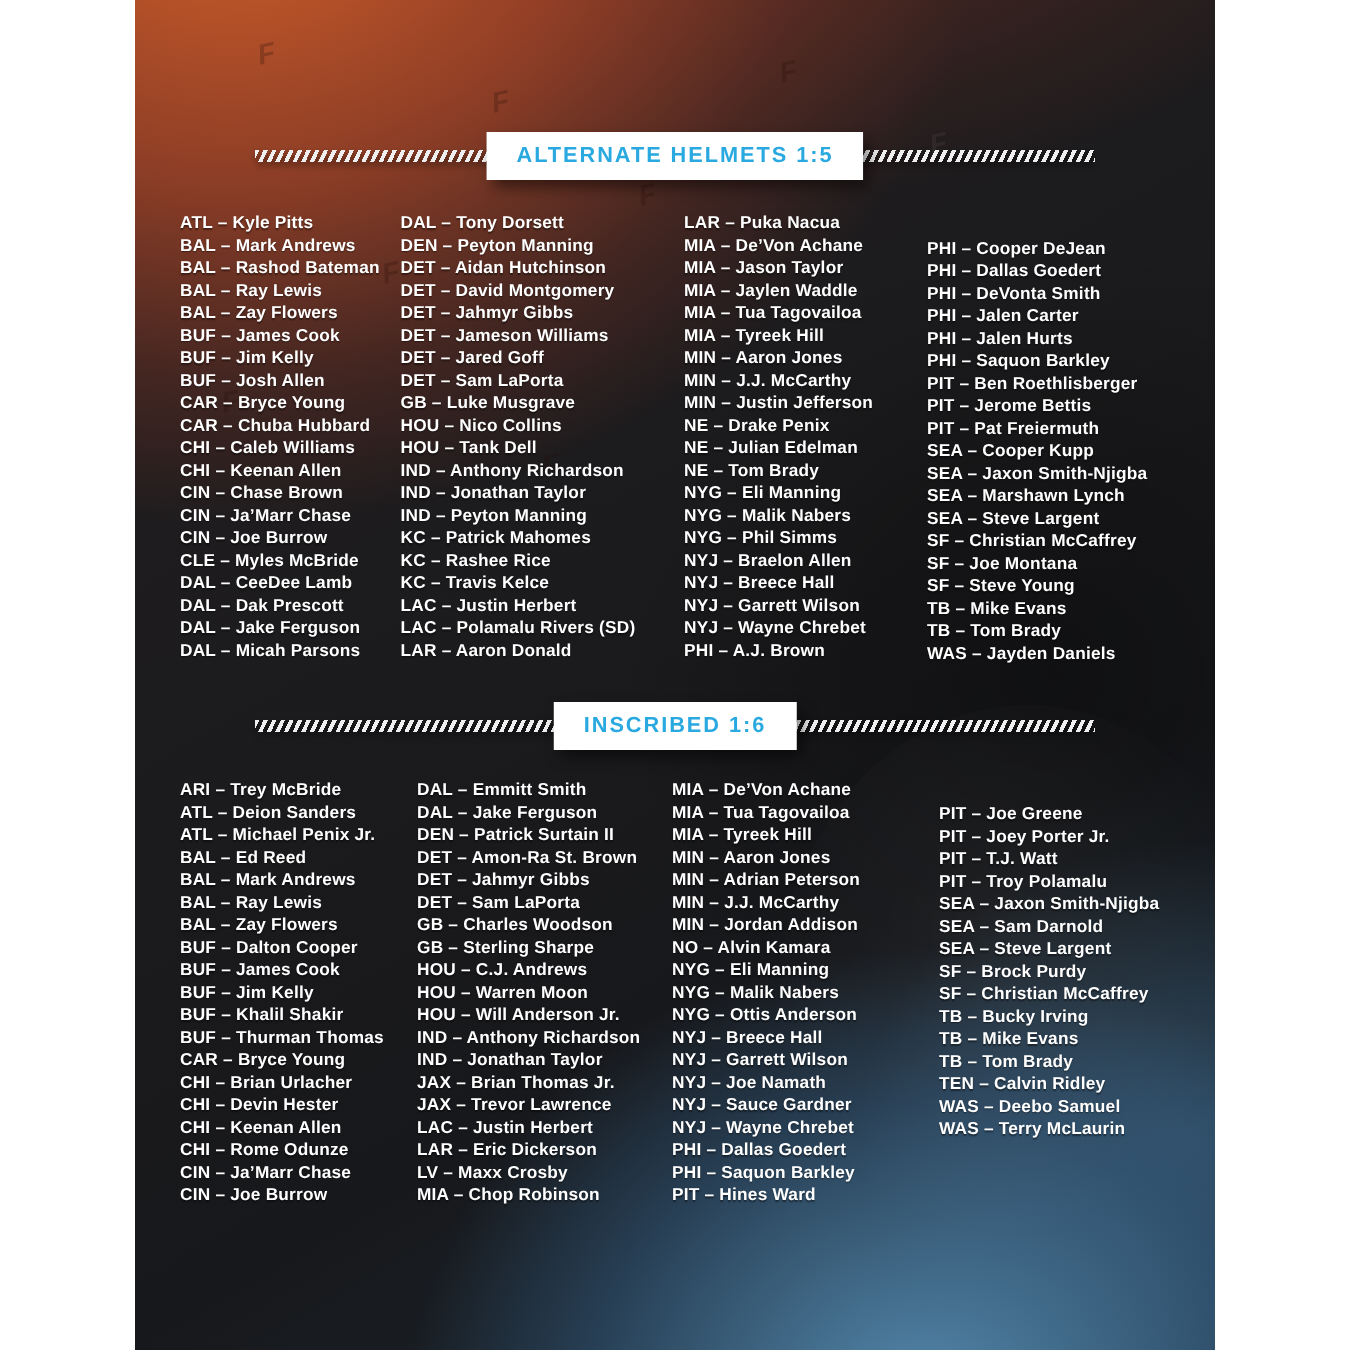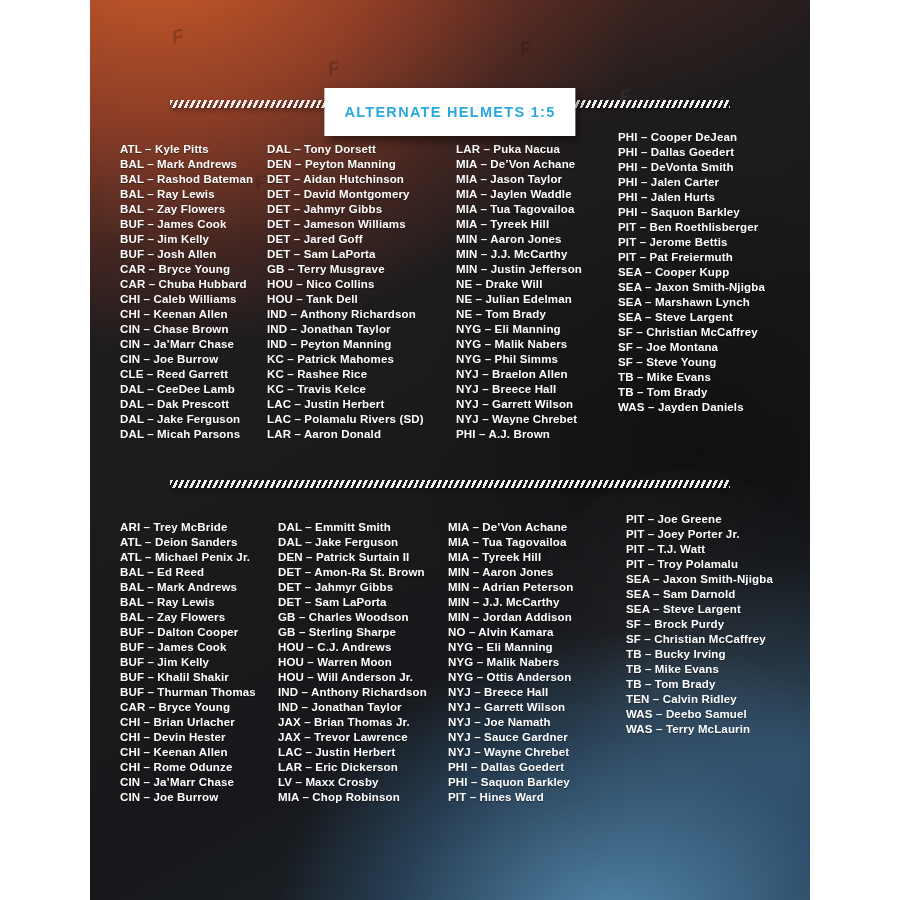--- a/index.html
+++ b/index.html
@@ -26,21 +26,21 @@
     background:radial-gradient(ellipse at 45% 40%, rgba(255,255,255,.05), rgba(255,255,255,0) 65%);
   }
 
   .rule{
     position:absolute;left:80px;right:80px;height:8px;
     background:repeating-linear-gradient(115deg,#efefef 0 2.6px,rgba(0,0,0,0) 2.6px 5.2px);
     filter:drop-shadow(0 3px 2px rgba(0,0,0,.45));
   }
   .titlebox{
     position:absolute;left:50%;transform:translateX(-50%);
-    height:48px;display:flex;align-items:center;justify-content:center;
+    height:32px;display:flex;align-items:center;justify-content:center;
     background:#ffffff;padding:0 20px;box-shadow:4px 5px 9px rgba(0,0,0,.5);
     z-index:2;
   }
   .titlebox span{
     color:#29a9e0;font-weight:bold;font-size:14.5px;letter-spacing:1.3px;white-space:nowrap;
   }
 
   ul.col{
     position:absolute;list-style:none;color:#ffffff;font-weight:bold;
     font-size:11.5px;line-height:15px;letter-spacing:.15px;white-space:nowrap;
@@ -77,36 +77,36 @@
       <li>BUF – James Cook</li>
       <li>BUF – Jim Kelly</li>
       <li>BUF – Josh Allen</li>
       <li>CAR – Bryce Young</li>
       <li>CAR – Chuba Hubbard</li>
       <li>CHI – Caleb Williams</li>
       <li>CHI – Keenan Allen</li>
       <li>CIN – Chase Brown</li>
       <li>CIN – Ja’Marr Chase</li>
       <li>CIN – Joe Burrow</li>
-      <li>CLE – Reed Garrett</li>
+      <li>CLE – Myles McBride</li>
       <li>DAL – CeeDee Lamb</li>
       <li>DAL – Dak Prescott</li>
       <li>DAL – Jake Ferguson</li>
       <li>DAL – Micah Parsons</li>
     </ul>
   <ul class="col" style="left:177px;top:142px">
       <li>DAL – Tony Dorsett</li>
       <li>DEN – Peyton Manning</li>
       <li>DET – Aidan Hutchinson</li>
       <li>DET – David Montgomery</li>
       <li>DET – Jahmyr Gibbs</li>
       <li>DET – Jameson Williams</li>
       <li>DET – Jared Goff</li>
       <li>DET – Sam LaPorta</li>
-      <li>GB – Terry Musgrave</li>
+      <li>GB – Luke Musgrave</li>
       <li>HOU – Nico Collins</li>
       <li>HOU – Tank Dell</li>
       <li>IND – Anthony Richardson</li>
       <li>IND – Jonathan Taylor</li>
       <li>IND – Peyton Manning</li>
       <li>KC – Patrick Mahomes</li>
       <li>KC – Rashee Rice</li>
       <li>KC – Travis Kelce</li>
       <li>LAC – Justin Herbert</li>
       <li>LAC – Polamalu Rivers (SD)</li>
@@ -115,33 +115,33 @@
   <ul class="col" style="left:366px;top:142px">
       <li>LAR – Puka Nacua</li>
       <li>MIA – De’Von Achane</li>
       <li>MIA – Jason Taylor</li>
       <li>MIA – Jaylen Waddle</li>
       <li>MIA – Tua Tagovailoa</li>
       <li>MIA – Tyreek Hill</li>
       <li>MIN – Aaron Jones</li>
       <li>MIN – J.J. McCarthy</li>
       <li>MIN – Justin Jefferson</li>
-      <li>NE – Drake Will</li>
+      <li>NE – Drake Penix</li>
       <li>NE – Julian Edelman</li>
       <li>NE – Tom Brady</li>
       <li>NYG – Eli Manning</li>
       <li>NYG – Malik Nabers</li>
       <li>NYG – Phil Simms</li>
       <li>NYJ – Braelon Allen</li>
       <li>NYJ – Breece Hall</li>
       <li>NYJ – Garrett Wilson</li>
       <li>NYJ – Wayne Chrebet</li>
       <li>PHI – A.J. Brown</li>
     </ul>
-  <ul class="col" style="left:528px;top:130px">
+  <ul class="col" style="left:528px;top:159px">
       <li>PHI – Cooper DeJean</li>
       <li>PHI – Dallas Goedert</li>
       <li>PHI – DeVonta Smith</li>
       <li>PHI – Jalen Carter</li>
       <li>PHI – Jalen Hurts</li>
       <li>PHI – Saquon Barkley</li>
       <li>PIT – Ben Roethlisberger</li>
       <li>PIT – Jerome Bettis</li>
       <li>PIT – Pat Freiermuth</li>
       <li>SEA – Cooper Kupp</li>
@@ -150,20 +150,23 @@
       <li>SEA – Steve Largent</li>
       <li>SF – Christian McCaffrey</li>
       <li>SF – Joe Montana</li>
       <li>SF – Steve Young</li>
       <li>TB – Mike Evans</li>
       <li>TB – Tom Brady</li>
       <li>WAS – Jayden Daniels</li>
     </ul>
 
   <div class="rule" style="top:480px"></div>
+  <div class="titlebox" style="top:468px">
+    <span>INSCRIBED 1:6</span>
+  </div>
 
   <ul class="col" style="left:30px;top:520px">
       <li>ARI – Trey McBride</li>
       <li>ATL – Deion Sanders</li>
       <li>ATL – Michael Penix Jr.</li>
       <li>BAL – Ed Reed</li>
       <li>BAL – Mark Andrews</li>
       <li>BAL – Ray Lewis</li>
       <li>BAL – Zay Flowers</li>
       <li>BUF – Dalton Cooper</li>
@@ -214,21 +217,21 @@
       <li>NYG – Ottis Anderson</li>
       <li>NYJ – Breece Hall</li>
       <li>NYJ – Garrett Wilson</li>
       <li>NYJ – Joe Namath</li>
       <li>NYJ – Sauce Gardner</li>
       <li>NYJ – Wayne Chrebet</li>
       <li>PHI – Dallas Goedert</li>
       <li>PHI – Saquon Barkley</li>
       <li>PIT – Hines Ward</li>
     </ul>
-  <ul class="col" style="left:536px;top:512px">
+  <ul class="col" style="left:536px;top:536px">
       <li>PIT – Joe Greene</li>
       <li>PIT – Joey Porter Jr.</li>
       <li>PIT – T.J. Watt</li>
       <li>PIT – Troy Polamalu</li>
       <li>SEA – Jaxon Smith-Njigba</li>
       <li>SEA – Sam Darnold</li>
       <li>SEA – Steve Largent</li>
       <li>SF – Brock Purdy</li>
       <li>SF – Christian McCaffrey</li>
       <li>TB – Bucky Irving</li>

